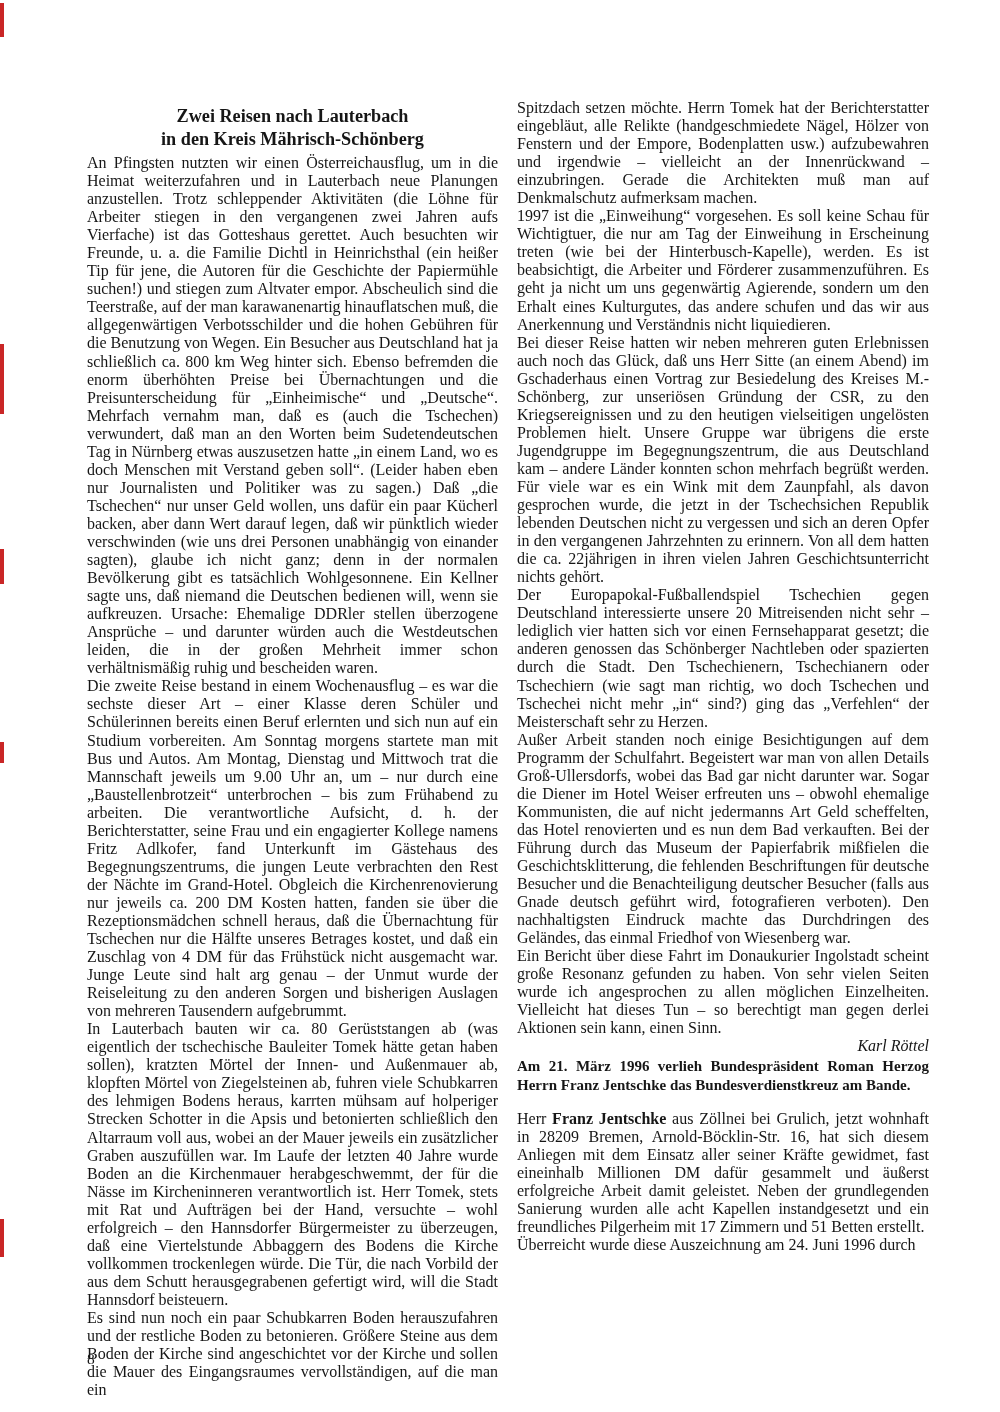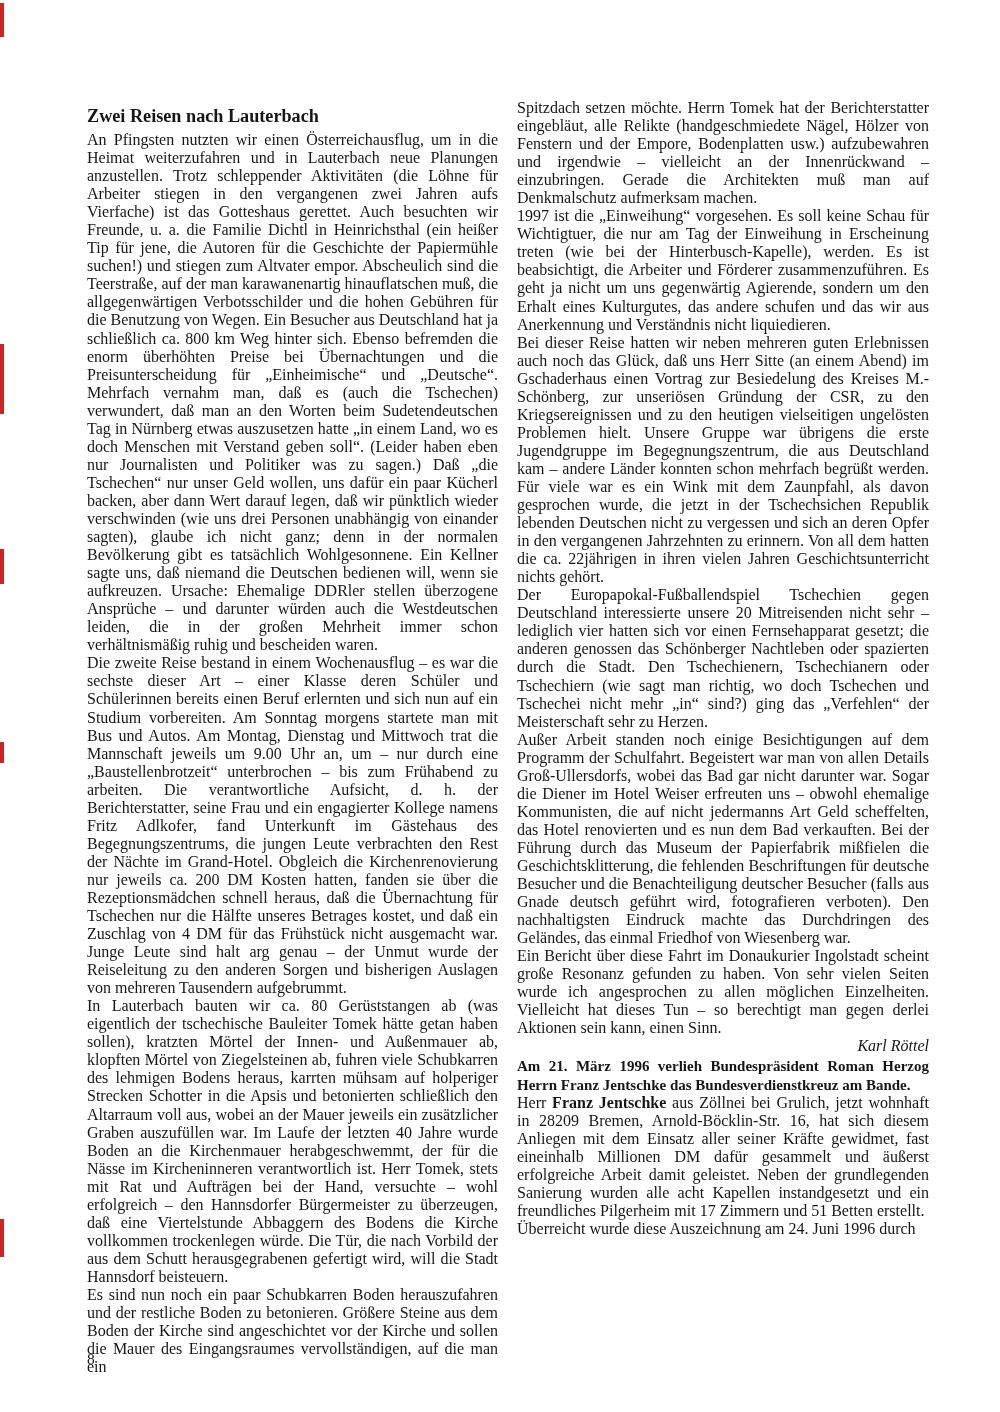--- a/index.html
+++ b/index.html
@@ -13,30 +13,31 @@
   }
   .columns {
     position:absolute; top:99px; left:87px;
     display:flex; gap:19px;
   }
   .col-left  { width:411px; }
   .col-right { width:412px; }
   .article-title {
     margin:6px 0 3px 0;
     font-size:18.2px; line-height:23px; font-weight:bold;
+    text-align:center;
   }
   .par {
     margin:0;
     font-size:16px; line-height:18.05px;
     text-align:justify;
     hyphens:auto; -webkit-hyphens:auto;
   }
   .author-float { float:right; font-style:italic; }
   .award-heading {
-    margin:20px 0 0 0;
+    margin:20px 0 16px 0;
     font-size:15px; line-height:18.3px; font-weight:bold;
     text-align:justify;
   }
   .award-par { }
   .award-par b { font-weight:bold; }
   .page-number {
     position:absolute; left:87px; top:1350px;
     font-size:15.5px; line-height:18px;
   }
   .edge-mark {
@@ -53,20 +54,21 @@
   <div class="edge-mark" style="top:344px; height:70px;"></div>
   <div class="edge-mark" style="top:549px; height:35px;"></div>
   <div class="edge-mark" style="top:742px; height:21px;"></div>
   <div class="edge-mark" style="top:1219px;height:38px;"></div>
 
   <div class="columns">
 
     <div class="col-left">
       <h1 class="article-title">
         <div>Zwei Reisen nach Lauterbach</div>
+        <div>in den Kreis Mährisch-Schönberg</div>
       </h1>
       <p class="par">An Pfingsten nutzten wir einen Österreichausflug, um in die Heimat weiterzufahren und in Lauterbach neue Planungen anzustellen. Trotz schleppender Aktivitäten (die Löhne für Arbeiter stiegen in den vergangenen zwei Jahren aufs Vierfache) ist das Gotteshaus gerettet. Auch besuchten wir Freunde, u. a. die Familie Dichtl in Heinrichsthal (ein heißer Tip für jene, die Autoren für die Geschichte der Papiermühle suchen!) und stiegen zum Altvater empor. Abscheulich sind die Teerstraße, auf der man karawanenartig hinauflatschen muß, die allgegenwärtigen Verbotsschilder und die hohen Gebühren für die Benutzung von Wegen. Ein Besucher aus Deutschland hat ja schließlich ca. 800 km Weg hinter sich. Ebenso befremden die enorm überhöhten Preise bei Übernachtungen und die Preisunterscheidung für „Einheimische“ und „Deutsche“. Mehrfach vernahm man, daß es (auch die Tschechen) verwundert, daß man an den Worten beim Sudetendeutschen Tag in Nürnberg etwas auszusetzen hatte „in einem Land, wo es doch Menschen mit Verstand geben soll“. (Leider haben eben nur Journalisten und Politiker was zu sagen.) Daß „die Tschechen“ nur unser Geld wollen, uns dafür ein paar Kücherl backen, aber dann Wert darauf legen, daß wir pünktlich wieder verschwinden (wie uns drei Personen unabhängig von einander sagten), glaube ich nicht ganz; denn in der normalen Bevölkerung gibt es tatsächlich Wohlgesonnene. Ein Kellner sagte uns, daß niemand die Deutschen bedienen will, wenn sie aufkreuzen. Ursache: Ehemalige DDRler stellen überzogene Ansprüche – und darunter würden auch die Westdeutschen leiden, die in der großen Mehrheit immer schon verhältnismäßig ruhig und bescheiden waren.</p>
       <p class="par">Die zweite Reise bestand in einem Wochenausflug – es war die sechste dieser Art – einer Klasse deren Schüler und Schülerinnen bereits einen Beruf erlernten und sich nun auf ein Studium vorbereiten. Am Sonntag morgens startete man mit Bus und Autos. Am Montag, Dienstag und Mittwoch trat die Mannschaft jeweils um 9.00 Uhr an, um – nur durch eine „Baustellenbrotzeit“ unterbrochen – bis zum Frühabend zu arbeiten. Die verantwortliche Aufsicht, d. h. der Berichterstatter, seine Frau und ein engagierter Kollege namens Fritz Adlkofer, fand Unterkunft im Gästehaus des Begegnungszentrums, die jungen Leute verbrachten den Rest der Nächte im Grand-Hotel. Obgleich die Kirchenrenovierung nur jeweils ca. 200 DM Kosten hatten, fanden sie über die Rezeptionsmädchen schnell heraus, daß die Übernachtung für Tschechen nur die Hälfte unseres Betrages kostet, und daß ein Zuschlag von 4 DM für das Frühstück nicht ausgemacht war. Junge Leute sind halt arg genau – der Unmut wurde der Reiseleitung zu den anderen Sorgen und bisherigen Auslagen von mehreren Tausendern aufgebrummt.</p>
       <p class="par">In Lauterbach bauten wir ca. 80 Gerüststangen ab (was eigentlich der tschechische Bauleiter Tomek hätte getan haben sollen), kratzten Mörtel der Innen- und Außenmauer ab, klopften Mörtel von Ziegelsteinen ab, fuhren viele Schubkarren des lehmigen Bodens heraus, karrten mühsam auf holperiger Strecken Schotter in die Apsis und betonierten schließlich den Altarraum voll aus, wobei an der Mauer jeweils ein zusätzlicher Graben auszufüllen war. Im Laufe der letzten 40 Jahre wurde Boden an die Kirchenmauer herabgeschwemmt, der für die Nässe im Kircheninneren verantwortlich ist. Herr Tomek, stets mit Rat und Aufträgen bei der Hand, versuchte – wohl erfolgreich – den Hannsdorfer Bürgermeister zu überzeugen, daß eine Viertelstunde Abbaggern des Bodens die Kirche vollkommen trockenlegen würde. Die Tür, die nach Vorbild der aus dem Schutt herausgegrabenen gefertigt wird, will die Stadt Hannsdorf beisteuern.</p>
       <p class="par">Es sind nun noch ein paar Schubkarren Boden herauszufahren und der restliche Boden zu betonieren. Größere Steine aus dem Boden der Kirche sind angeschichtet vor der Kirche und sollen die Mauer des Eingangsraumes vervollständigen, auf die man ein</p>
     </div>
 
     <div class="col-right">
       <p class="par">Spitzdach setzen möchte. Herrn Tomek hat der Berichterstatter eingebläut, alle Relikte (handgeschmiedete Nägel, Hölzer von Fenstern und der Empore, Bodenplatten usw.) aufzubewahren und irgendwie – vielleicht an der Innenrückwand – einzubringen. Gerade die Architekten muß man auf Denkmalschutz aufmerksam machen.</p>
       <p class="par">1997 ist die „Einweihung“ vorgesehen. Es soll keine Schau für Wichtigtuer, die nur am Tag der Einweihung in Erscheinung treten (wie bei der Hinterbusch-Kapelle), werden. Es ist beabsichtigt, die Arbeiter und Förderer zusammenzuführen. Es geht ja nicht um uns gegenwärtig Agierende, sondern um den Erhalt eines Kulturgutes, das andere schufen und das wir aus Anerkennung und Verständnis nicht liquiedieren.</p>

